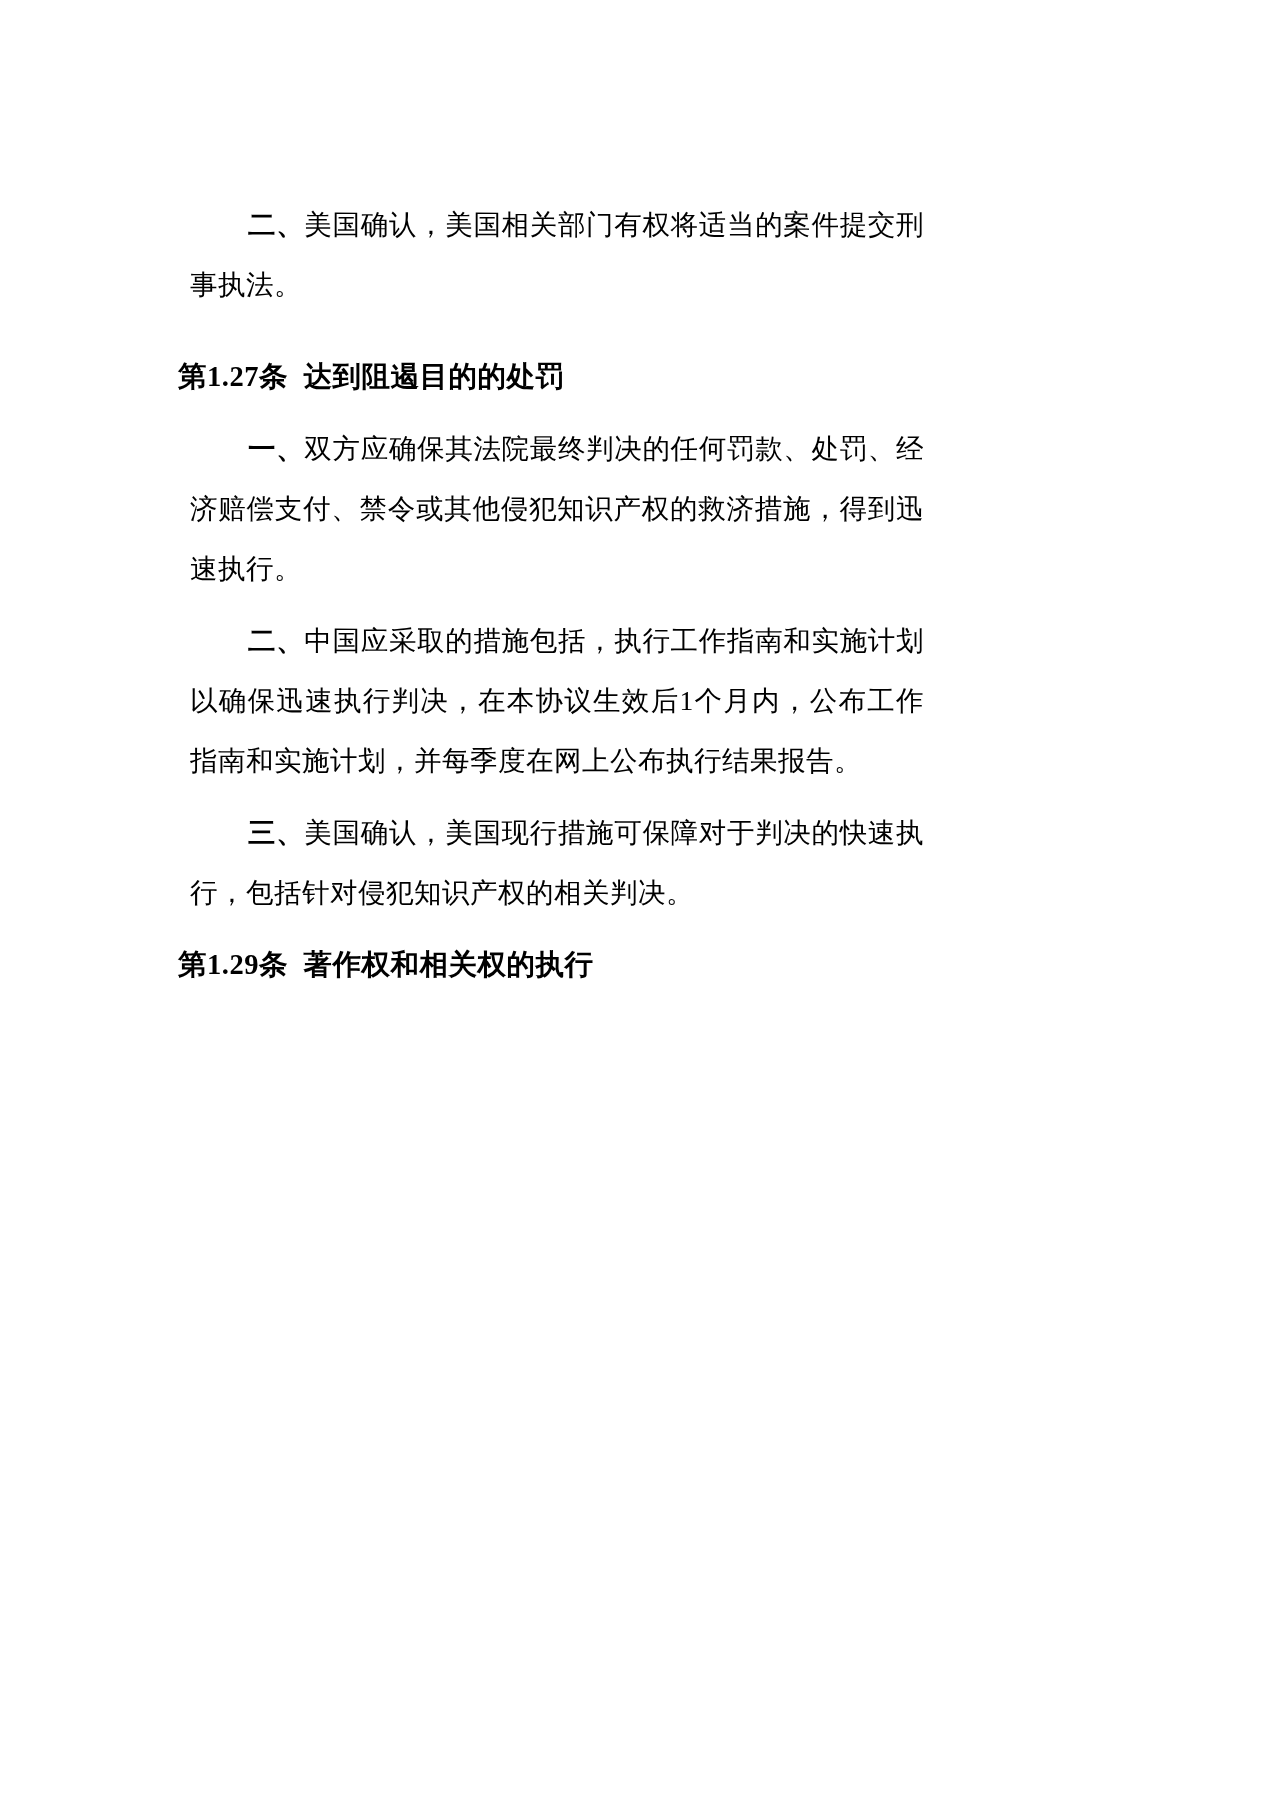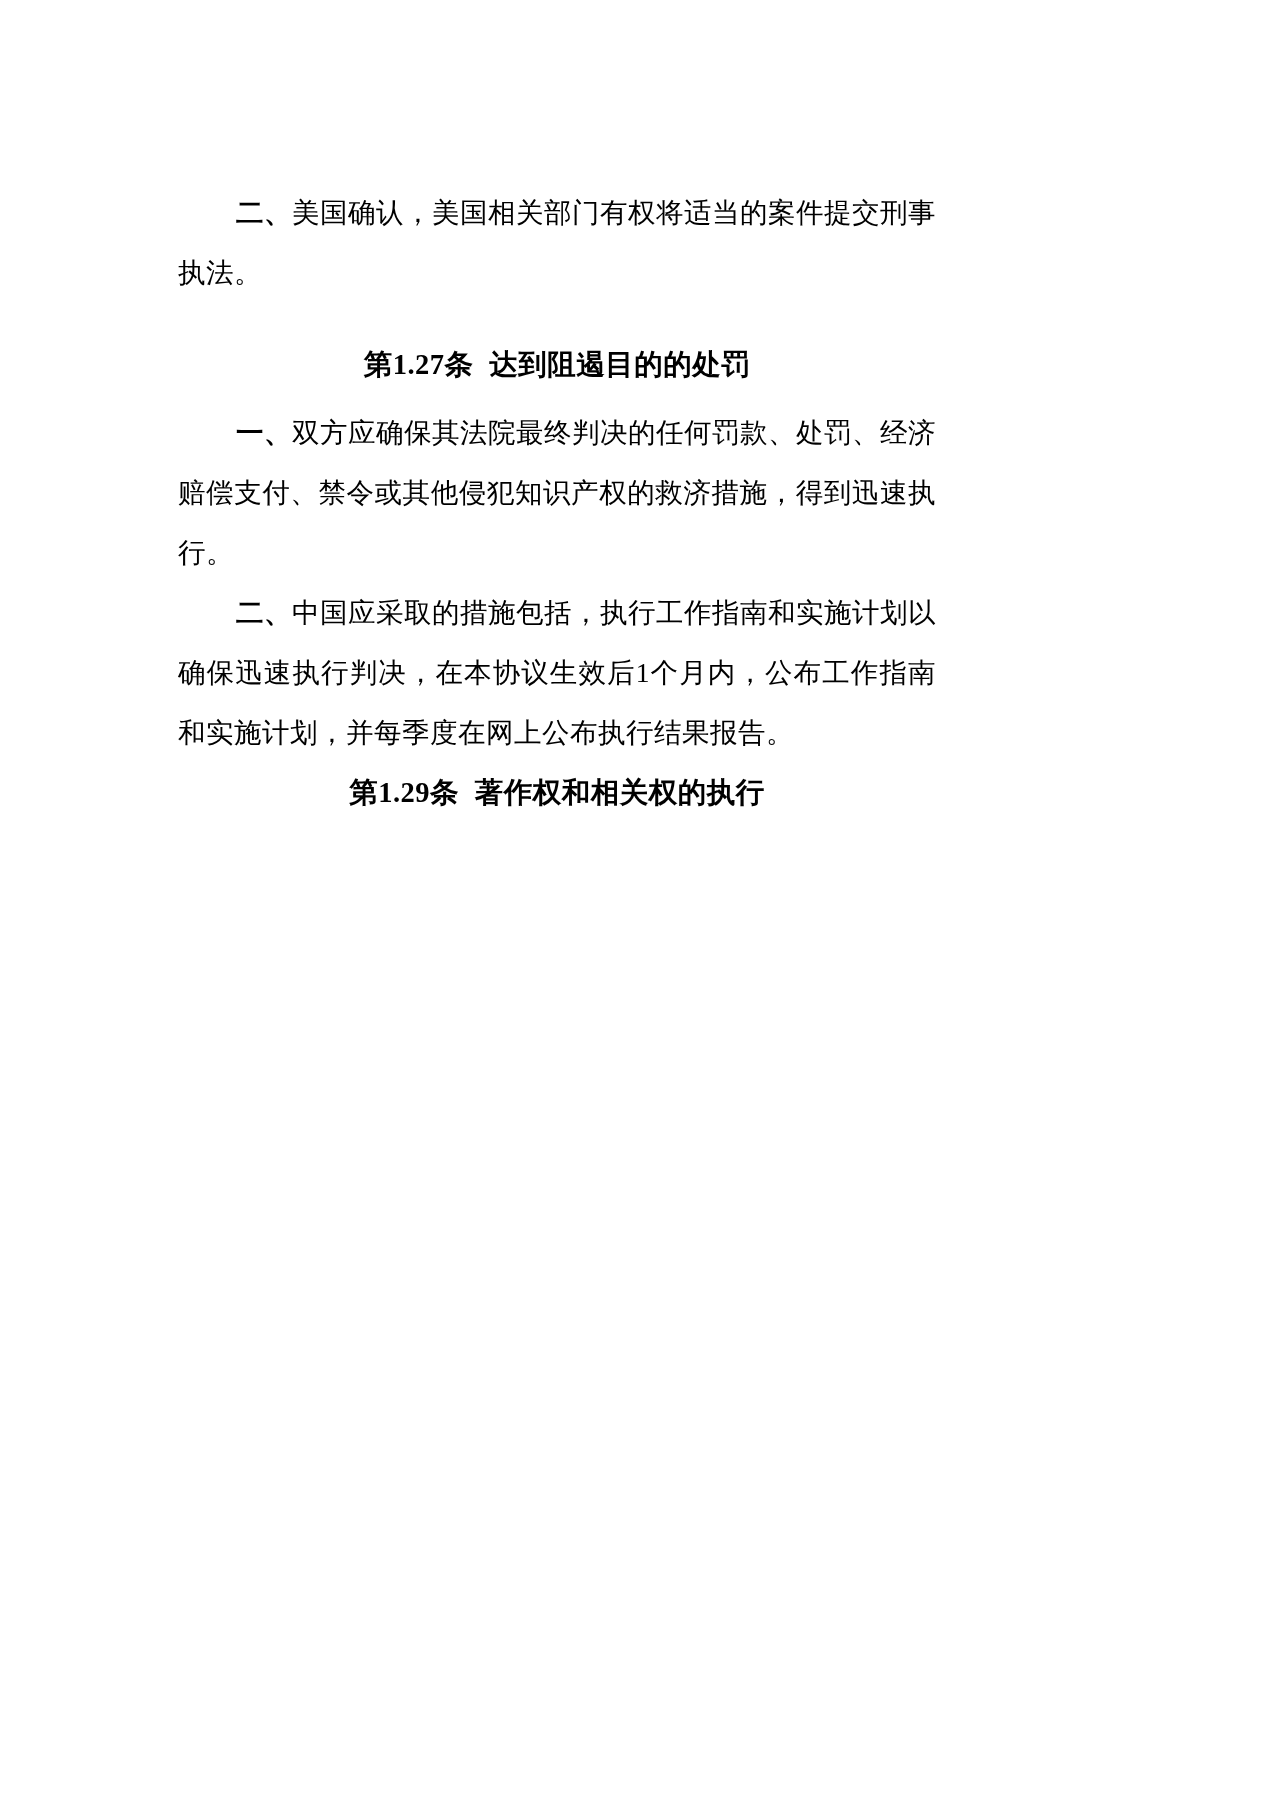--- a/index.html
+++ b/index.html
@@ -21,31 +21,30 @@
     left: 178px;
     top: 183px;
     width: 758px;
     font-size: 27.5px;
     line-height: 60px;
     text-align: justify;
     text-justify: inter-ideograph;
     letter-spacing: 0.5px;
   }
   .para {
-    margin: 0;
+    margin: 12px;
     text-indent: 58px;
   }
   .pnum {
     font-weight: bold;
   }
   .heading {
     margin: 0;
     font-size: 28.5px;
     font-weight: bold;
-    text-align: center;
     text-indent: 0;
     line-height: 60px;
   }
   .heading.first {
     margin-top: 32px;
     margin-bottom: 8px;
   }
   .htitle {
     margin-left: 0.55em;
   }
@@ -70,18 +69,19 @@
     <h2 class="heading first"><span>第1.27条</span><span class="htitle">达到阻遏目的的处罚</span></h2>
 
 
 
 
 
     <p class="para"><span class="pnum">一、</span><span>双方应确保其法院最终判决的任何罚款、处罚、经济赔偿支付、禁令或其他侵犯知识产权的救济措施，得到迅速执行。</span></p>
 
     <p class="para"><span class="pnum">二、</span><span>中国应采取的措施包括，执行工作指南和实施计划以确保迅速执行判决，在本协议生效后1个月内，公布工作指南和实施计划，并每季度在网上公布执行结果报告。</span></p>
 
+    <p class="para"><span class="pnum">三、</span><span>美国确认，美国现行措施可保障对于判决的快速执行，包括针对侵犯知识产权的相关判决。</span></p>
 
     <h2 class="heading"><span>第1.29条</span><span class="htitle">著作权和相关权的执行</span></h2>
 
   </div>
 
 </div>
 
 </body></html>

